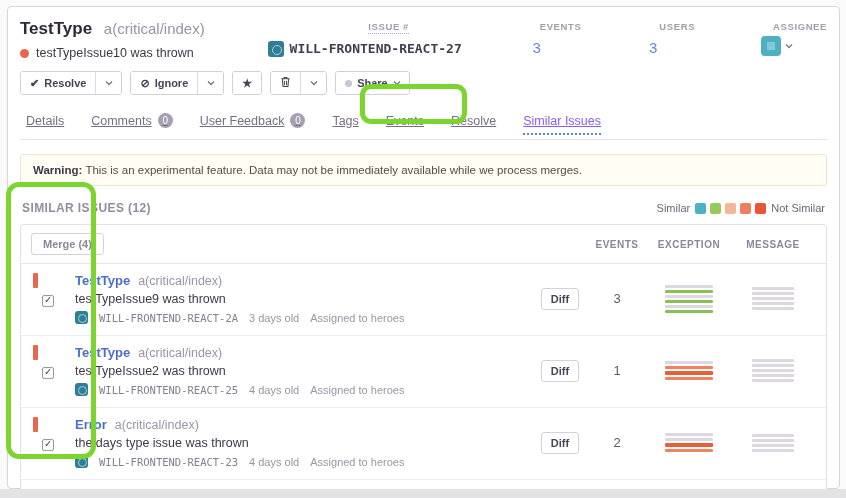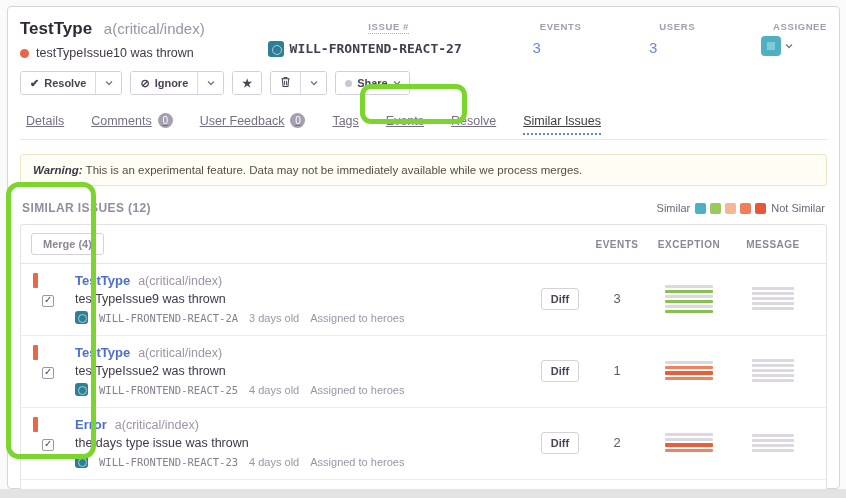--- a/index.html
+++ b/index.html
@@ -53,26 +53,26 @@
     color:#4a4356; cursor:pointer; background:#fff; border:none; }
   .btn-seg + .btn-seg { border-left:1px solid #ddd9e2; }
   .btn-seg .ico { font-size:11px; line-height:1; }
   .share-dot { width:7px; height:7px; border-radius:50%; background:#cac5d1; display:inline-block; }
 
   
   .tabbar { display:flex; gap:27px; margin-top:12px; border-bottom:1px solid #e8e6ec; padding:0 6px; }
   .tab { font-size:12.5px; color:#766f82; padding:6px 0 11px; display:flex; align-items:center; cursor:pointer;text-decoration:underline; }
   .tab-badge { background:#a5a0ae; color:#fff; font-size:10px; width:15px; height:15px; line-height:15px;
     border-radius:50%; text-align:center; margin-left:6px; }
-  .tab.active { color:#404040; padding-bottom:5px; border-bottom:2px dotted #5c88d0; margin-bottom:4px; }
+  .tab.active { color:#8b5cf6; padding-bottom:5px; border-bottom:2px dotted #5c88d0; margin-bottom:4px; }
 
   
   .warning { margin-top:14px; background:#fffdf4; border:1px solid #ece4c9; border-radius:3px;
     padding:9px 12px; font-size:11.5px; color:#544d42; }
-  .warning b { color:#3e3847;font-style:italic; }
+  .warning b { color:#3e3847; }
 
   
   .sim-head { display:flex; justify-content:space-between; align-items:center; margin-top:15px; padding:0 2px; }
   .sim-title { font-size:12px; font-weight:bold; color:#938c9e; letter-spacing:.4px; }
   .legend { display:flex; align-items:center; gap:5px; font-size:11px; color:#6d6678; }
   .swatch { width:11px; height:11px; border-radius:2px; display:inline-block; }
 
   .panel { margin-top:9px; border:1px solid #e3e0e7; border-radius:3px; background:#fff; }
   .panel-toolbar { display:flex; align-items:center; padding:8px 10px; border-bottom:1px solid #e7e4eb; }
   .merge-btn { font-size:11px; font-weight:bold; color:#8d8699; background:#fff; border:1px solid #d6d2dc;

